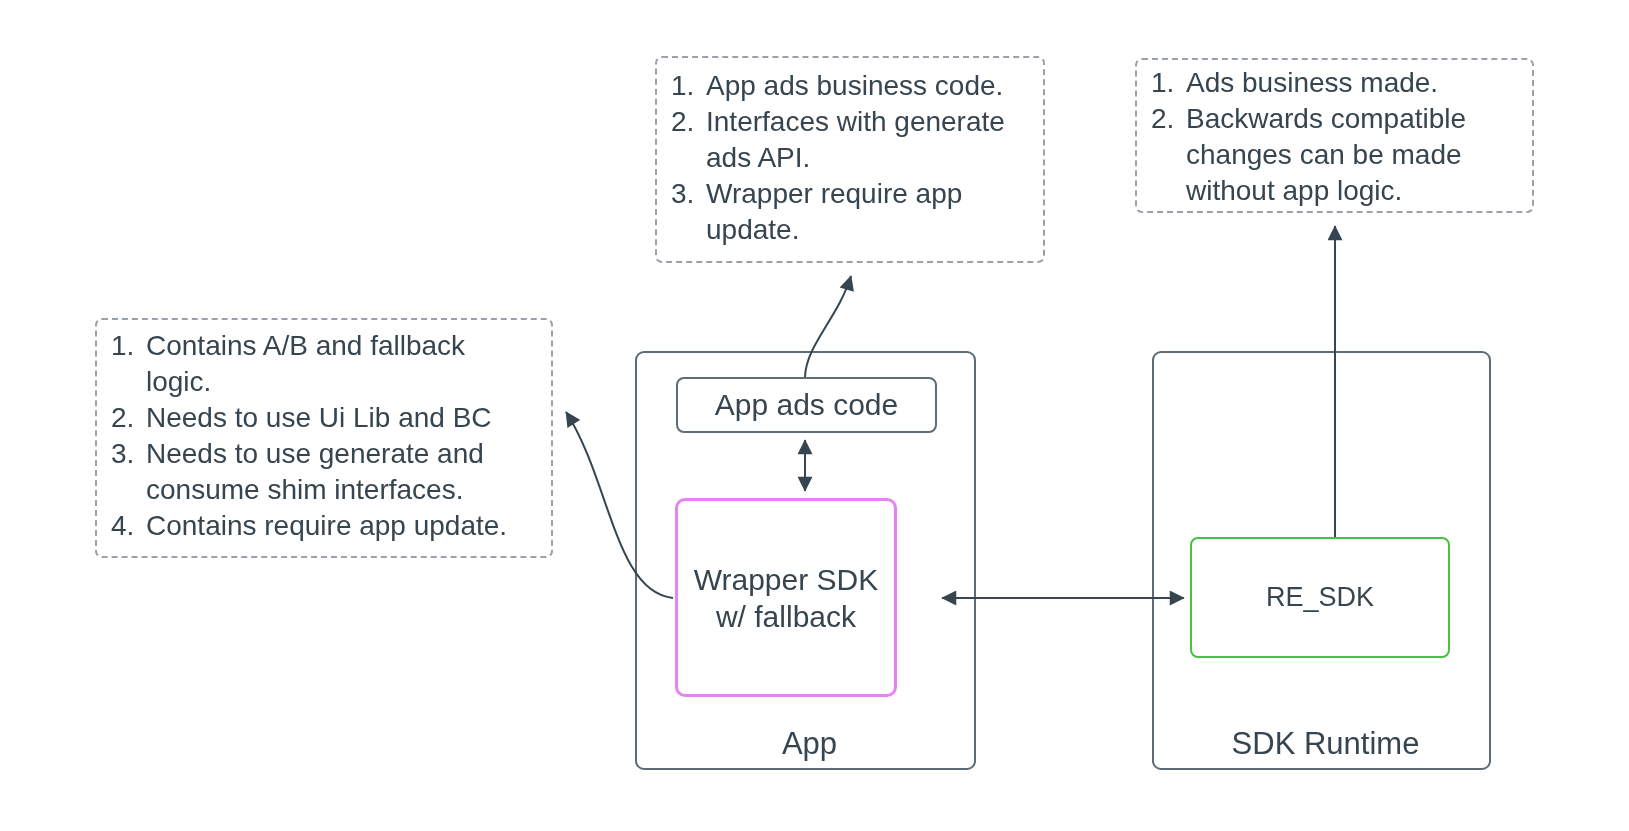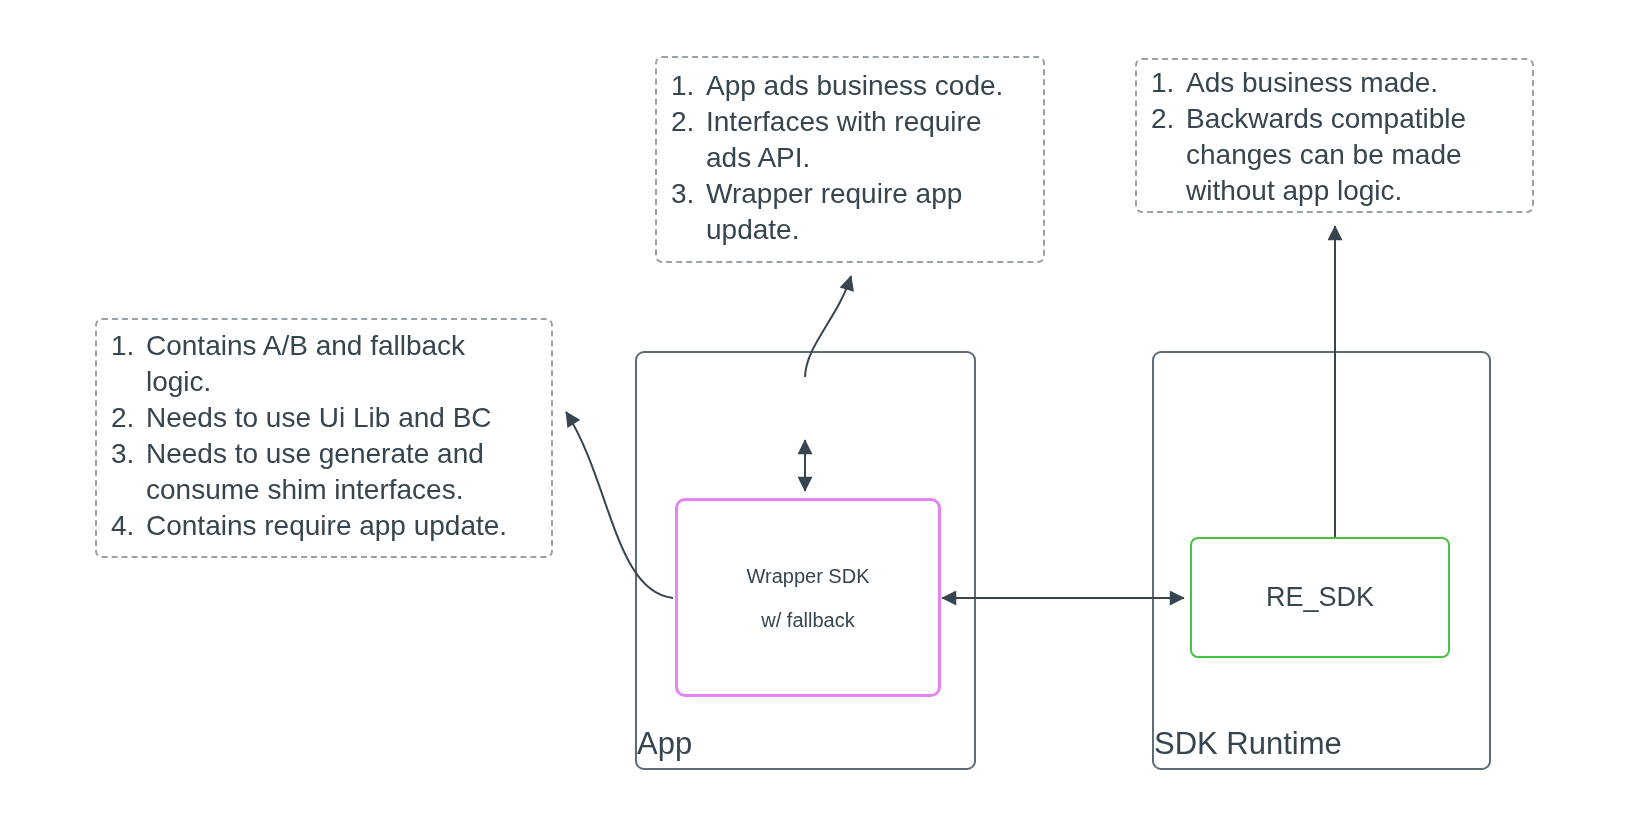--- a/index.html
+++ b/index.html
@@ -19,31 +19,31 @@
   .note-top-right{left:1135px;top:58px;width:399px;height:155px;padding:5px 14px}
   .item{display:flex;align-items:flex-start}
   .item .num{flex:0 0 35px}
   .item .txt{flex:1 1 auto}
 
   
   .container-box{position:absolute;border:2px solid var(--container-border);border-radius:9px;
                  background:transparent;z-index:1}
   .container-app{left:635px;top:351px;width:341px;height:419px}
   .container-sdk-runtime{left:1152px;top:351px;width:339px;height:419px}
-  .container-label{position:absolute;left:0;right:0;bottom:6px;text-align:left;
+  .container-label{position:absolute;left:8px;right:0;bottom:6px;text-align:center;
                    font-size:31px;color:var(--ink)}
 
   
   .shape{position:absolute;background:var(--background);display:flex;align-items:center;
          justify-content:center;text-align:center;color:var(--ink);z-index:2}
   .shape-app-ads-code{left:676px;top:377px;width:261px;height:56px;
          border:2px solid var(--container-border);border-radius:8px;font-size:30px}
-  .shape-wrapper-sdk{left:675px;top:498px;width:266px;height:199px;
+  .shape-wrapper-sdk{left:675px;top:498px;width:222px;height:199px;
          border:3px solid var(--wrapper-sdk-border);border-radius:10px;
-         font-size:20px;line-height:44px;white-space:pre-line}
+         font-size:30px;line-height:37px;white-space:pre-line}
   .shape-re-sdk{left:1190px;top:537px;width:260px;height:121px;
          border:2px solid var(--re-sdk-border);border-radius:8px;font-size:27px}
 
   
   svg.connectors{position:absolute;left:0;top:0;width:1629px;height:831px;z-index:3;pointer-events:none}
   svg.connectors path.line{fill:none;stroke:var(--ink);stroke-width:2px}
   svg.connectors marker path{fill:var(--ink)}
 </style>
 </head>
 <body>
@@ -69,21 +69,21 @@
     </div>
   </div>
 
   <div class="note note-top-center">
     <div class="item">
       <span class="num">1.</span>
       <span class="txt">App ads business code.</span>
     </div>
     <div class="item">
       <span class="num">2.</span>
-      <span class="txt">Interfaces with require ads API.</span>
+      <span class="txt">Interfaces with generate ads API.</span>
     </div>
     <div class="item">
       <span class="num">3.</span>
       <span class="txt">Wrapper require app update.</span>
     </div>
   </div>
 
   <div class="note note-top-right">
     <div class="item">
       <span class="num">1.</span>
@@ -96,20 +96,23 @@
   </div>
 
   <div class="container-box container-app">
     <div class="container-label">App</div>
   </div>
 
   <div class="container-box container-sdk-runtime">
     <div class="container-label">SDK Runtime</div>
   </div>
 
+  <div class="shape shape-app-ads-code">
+    <span>App ads code</span>
+  </div>
 
   <div class="shape shape-wrapper-sdk">
     <span>Wrapper SDK
 w/ fallback</span>
   </div>
 
   <div class="shape shape-re-sdk">
     <span>RE_SDK</span>
   </div>
 

